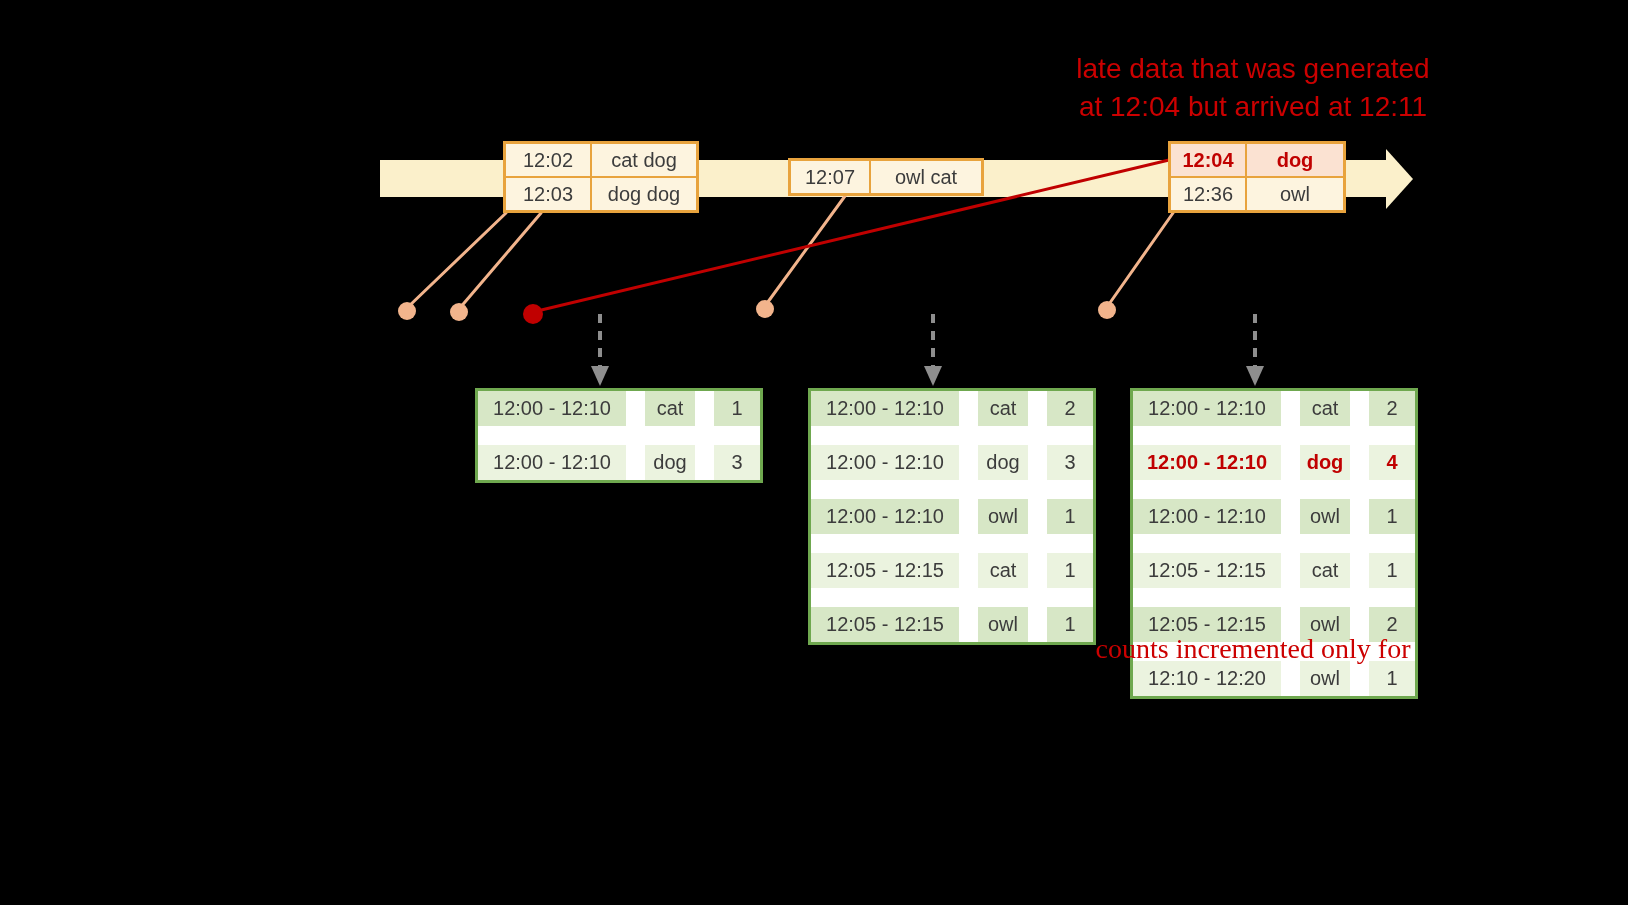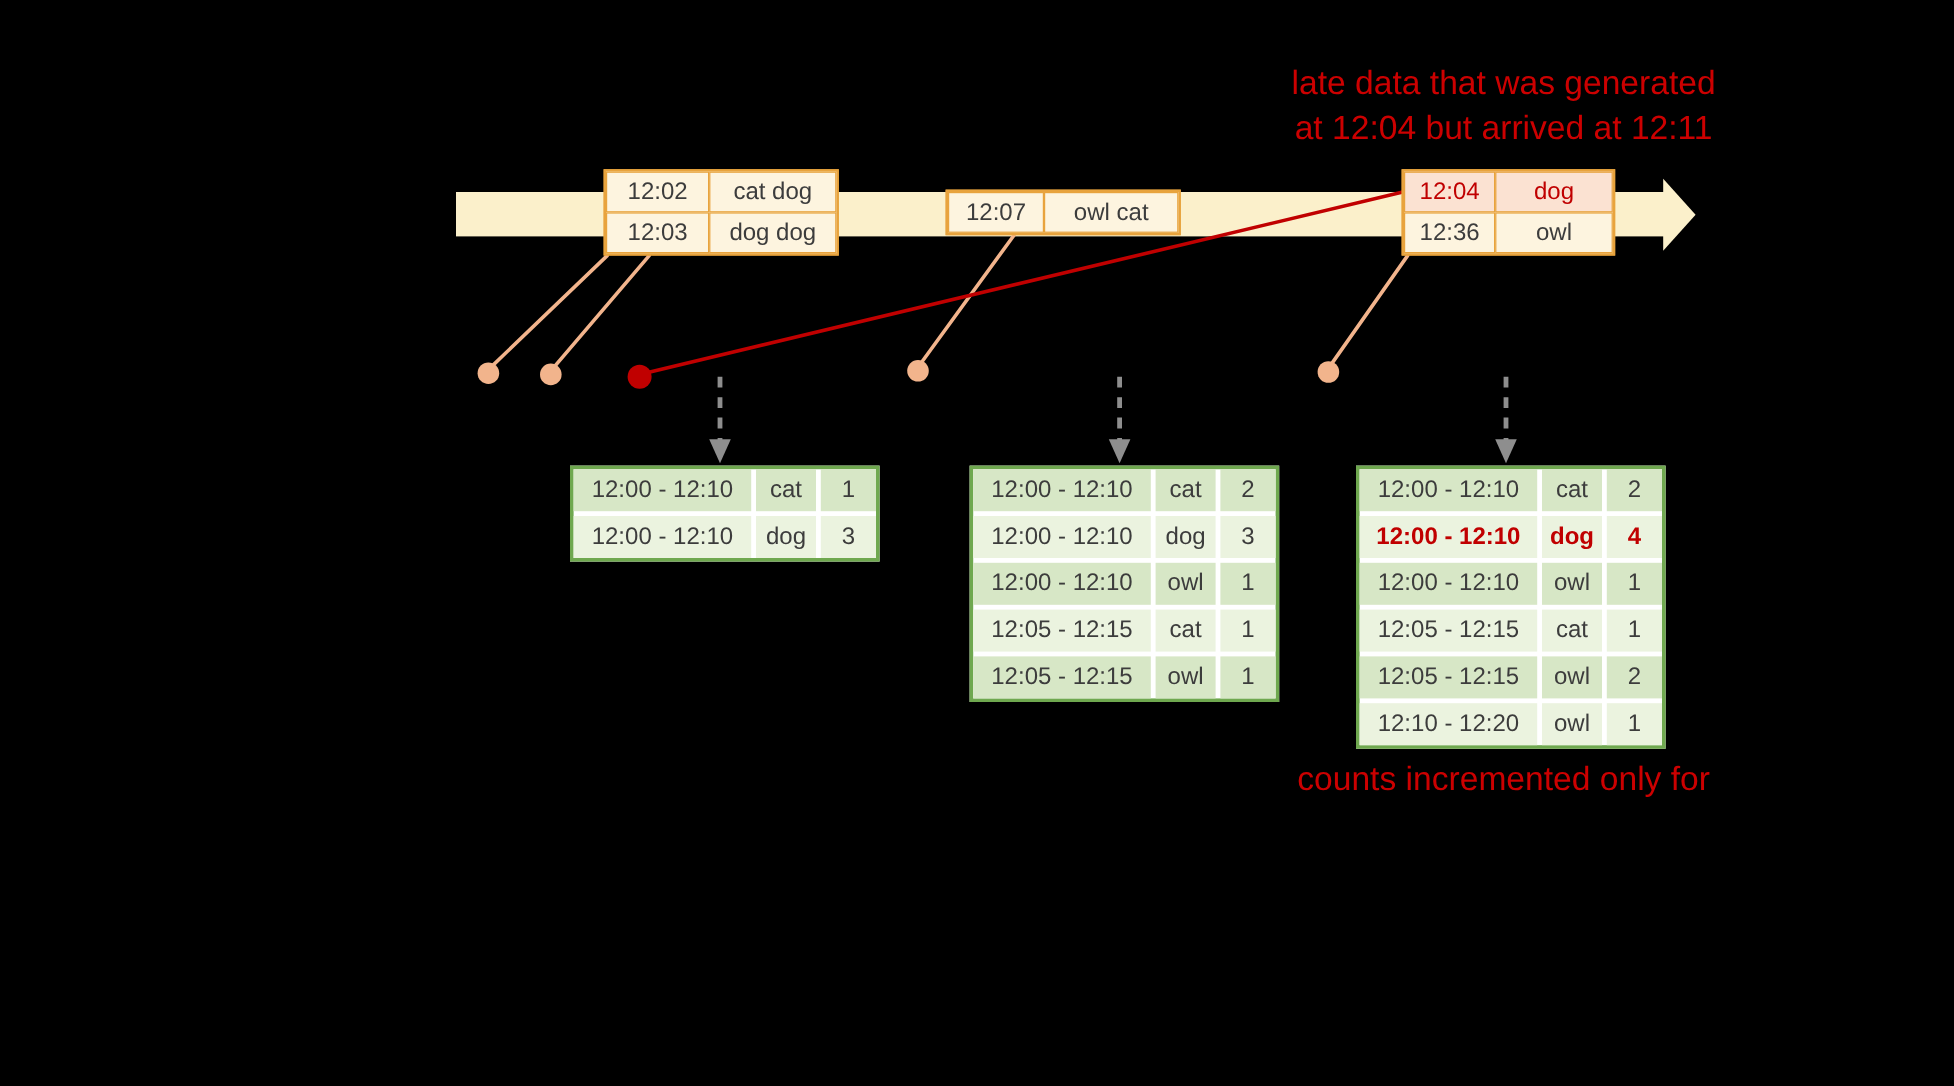--- a/index.html
+++ b/index.html
@@ -47,29 +47,29 @@
     background: #FDF4DF;
     border: 1px solid #E8A33D;
     color: #3C3C3C;
     font-size: 20px;
     white-space: nowrap;
     padding: 0 4px;
   }
   .ecell.late {
     background: #FBE2D2;
     color: #C00000;
-    font-weight: normal;
+    font-weight: bold;
   }
 
   
   .result-table {
     position: absolute;
     display: grid;
     grid-template-columns: 148px 50px 46px;
-    gap: 4px;
+    gap: 19px;
     border: 3px solid #6FA84F;
     background: #FFFFFF;
     z-index: 2;
   }
   .rcell {
     box-sizing: border-box;
     height: 35px;
     line-height: 35px;
     text-align: center;
     color: #3C3C3C;
@@ -186,17 +186,17 @@
     <div class="rcell l">cat</div>
     <div class="rcell l">1</div>
     <div class="rcell d">12:05 - 12:15</div>
     <div class="rcell d">owl</div>
     <div class="rcell d">2</div>
     <div class="rcell l">12:10 - 12:20</div>
     <div class="rcell l">owl</div>
     <div class="rcell l">1</div>
   </div>
 
-  <div class="annotation" style="left:1028px; top:630px; width:450px;">
+  <div class="annotation" style="left:1028px; top:630px; width:450px;font-family:Liberation Serif, serif;">
     <div>counts incremented only for</div>
   </div>
 
 </div>
 
 </body></html>

